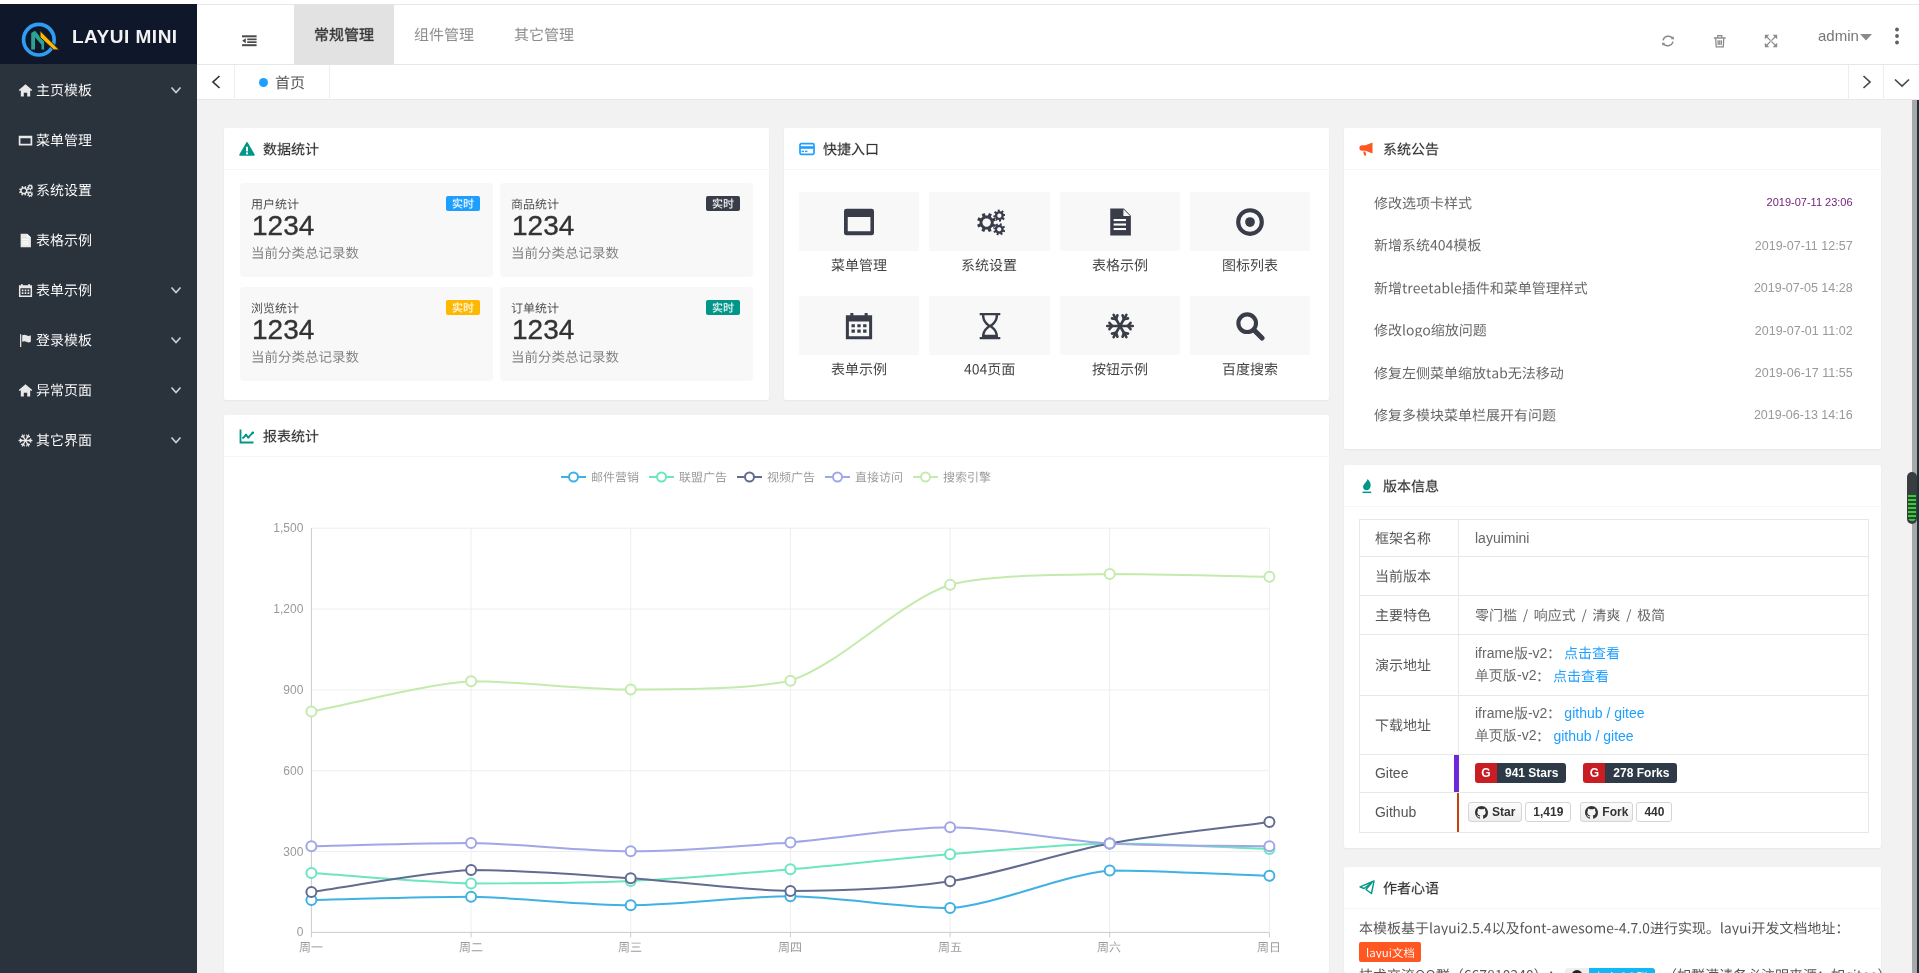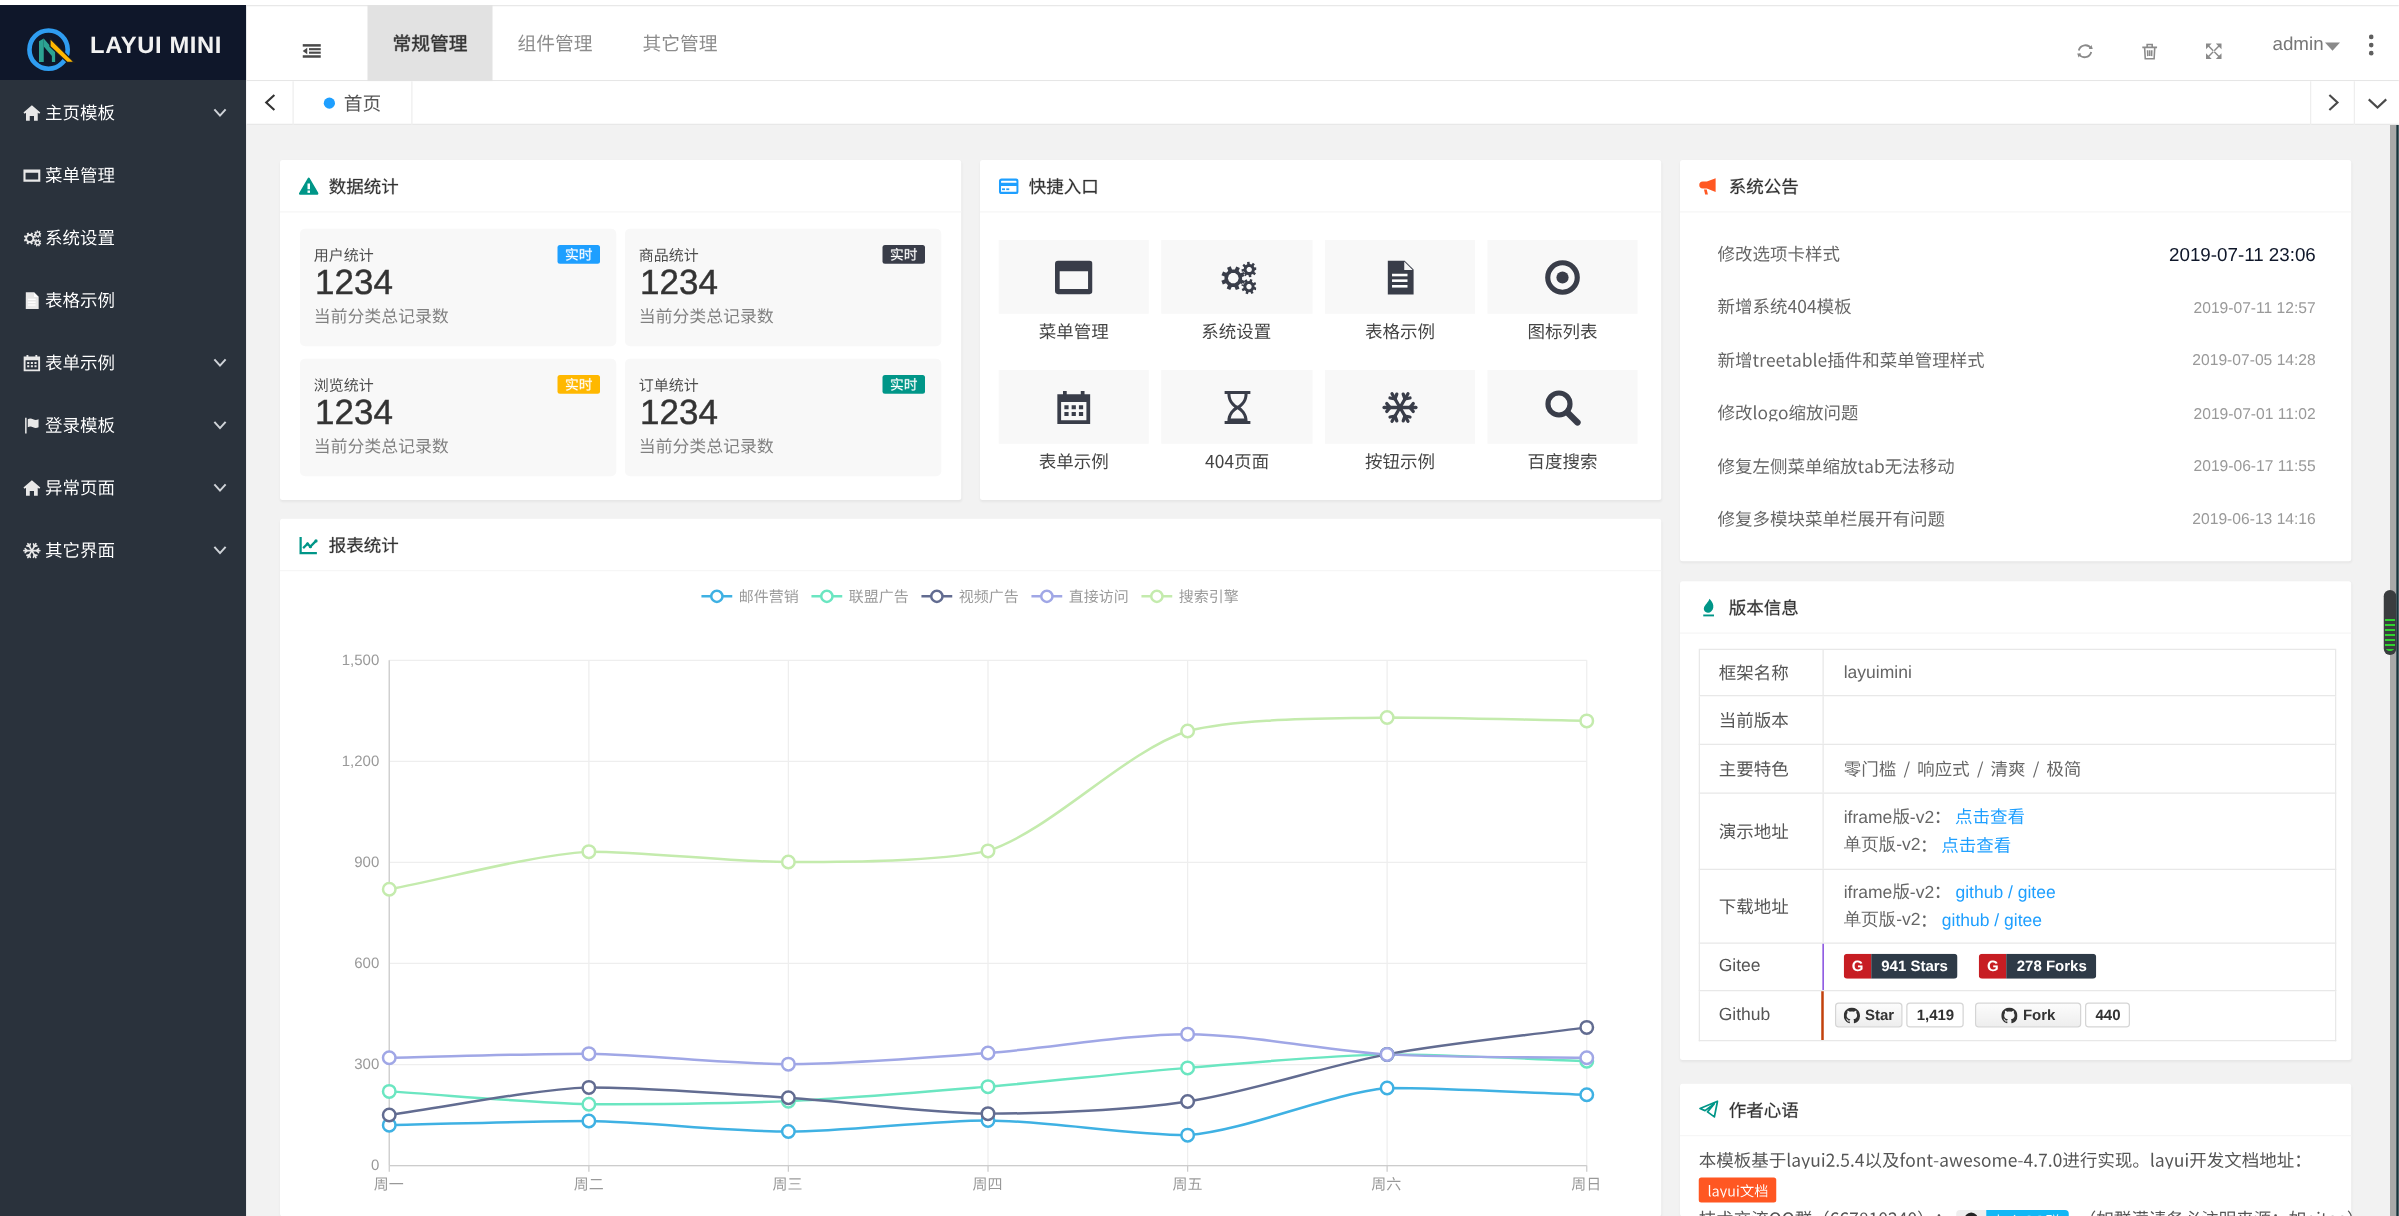--- a/index.html
+++ b/index.html
@@ -863,21 +863,21 @@
           <use href="#g63" x="0"></use>
           <use href="#g64" x="1000"></use>
           <use href="#g65" x="2000"></use>
           <use href="#g66" x="3000"></use>
           <use href="#g67" x="4000"></use>
           <use href="#g68" x="5000"></use>
           <use href="#g69" x="6000"></use>
         </g>
       </svg>
     </div>
-    <div class="abs" style="right:28px;top:68.9px;font-size:15px;color:#0f172a">2019-07-11 23:06</div>
+    <div class="abs" style="right:28px;top:68.9px;font-size:11px;color:#701a75">2019-07-11 23:06</div>
     <div class="abs" style="left:30px;top:110.8px">
       <svg width="107.3" height="14.0" viewBox="0 0 7665 1000" style="display:block;" fill="#666666">
         <g transform="matrix(1,0,0,-1,0,880)">
           <use href="#g70" x="0"></use>
           <use href="#g71" x="1000"></use>
           <use href="#g8" x="2000"></use>
           <use href="#g9" x="3000"></use>
           <use href="#g53" x="4000"></use>
           <use href="#g54" x="4555"></use>
           <use href="#g53" x="5110"></use>
@@ -1382,21 +1382,21 @@
                 <use href="#g155" x="0"></use>
               </g>
             </svg>
             <div style="width:3px"></div>
             <span style="font-size:14px;color:#1e9fff">github / gitee</span>
           </div>
         </div>
       </div>
     </div>
     <div class="abs" style="left:15.4px;top:290.4px;width:510px;height:38.0px;border:1px solid #e8e8e8;border-top:none">
-      <div class="abs" style="left:0;top:0;width:99px;height:100%;border-right:1px solid #6d28d9;display:flex;align-items:center">
+      <div class="abs" style="left:0;top:0;width:99px;height:100%;border-right:5px solid #6d28d9;display:flex;align-items:center">
         <div style="margin-left:15px"><span style="font-size:14px;color:#555">Gitee</span></div>
       </div>
       <div class="abs" style="left:99px;top:0;width:410px;height:100%;display:flex;align-items:center">
         <div style="margin-left:16px;width:380px">
           <div style="display:flex;gap:17px">
             <div style="display:flex;height:20px;border-radius:3px;overflow:hidden;font-size:12px;font-weight:bold">
               <div style="background:#c71d23;color:#fff;width:22px;display:flex;align-items:center;justify-content:center">G</div>
               <div style="background:#2e3a47;color:#fff;display:flex;align-items:center;padding:0 8px">941 Stars</div>
             </div>
             <div style="display:flex;height:20px;border-radius:3px;overflow:hidden;font-size:12px;font-weight:bold">
@@ -1414,21 +1414,21 @@
       <div class="abs" style="left:99px;top:0;width:410px;height:100%;display:flex;align-items:center">
         <div style="margin-left:9px;width:380px">
           <div style="display:flex;gap:9px">
             <div style="display:flex;align-items:center;height:20px;font-size:12px;font-weight:bold;color:#333">
               <div style="display:flex;align-items:center;background:linear-gradient(#fcfcfc,#eee);border:1px solid #d5d5d5;border-radius:3px;height:20px;padding:0 6px"><svg width="13" height="13" viewBox="0 0 16 16" style="display:block;margin-right:4px">
                   <path fill="#333" d="M8 0C3.58 0 0 3.58 0 8c0 3.54 2.29 6.53 5.47 7.59.4.07.55-.17.55-.38 0-.19-.01-.82-.01-1.49-2.01.37-2.53-.49-2.69-.94-.09-.23-.48-.94-.82-1.13-.28-.15-.68-.52-.01-.53.63-.01 1.08.58 1.23.82.72 1.21 1.87.87 2.33.66.07-.52.28-.87.51-1.07-1.78-.2-3.64-.89-3.64-3.95 0-.87.31-1.59.82-2.15-.08-.2-.36-1.02.08-2.12 0 0 .67-.21 2.2.82.64-.18 1.32-.27 2-.27s1.36.09 2 .27c1.53-1.04 2.2-.82 2.2-.82.44 1.1.16 1.92.08 2.12.51.56.82 1.27.82 2.15 0 3.07-1.87 3.75-3.65 3.95.29.25.54.73.54 1.48 0 1.07-.01 1.93-.01 2.2 0 .21.15.46.55.38A8.01 8.01 0 0 0 16 8c0-4.42-3.58-8-8-8z"></path>
                 </svg>Star</div>
               <div style="display:flex;align-items:center;background:#fff;border:1px solid #d5d5d5;border-radius:3px;height:20px;padding:0 7px;margin-left:3px">1,419</div>
             </div>
             <div style="display:flex;align-items:center;height:20px;font-size:12px;font-weight:bold;color:#333">
-              <div style="display:flex;align-items:center;background:linear-gradient(#fcfcfc,#eee);border:1px solid #d5d5d5;border-radius:3px;height:20px;padding:0 20px"><svg width="13" height="13" viewBox="0 0 16 16" style="display:block;margin-right:4px">
+              <div style="display:flex;align-items:center;background:linear-gradient(#fcfcfc,#eee);border:1px solid #d5d5d5;border-radius:3px;height:20px;padding:0 4px"><svg width="13" height="13" viewBox="0 0 16 16" style="display:block;margin-right:4px">
                   <path fill="#333" d="M8 0C3.58 0 0 3.58 0 8c0 3.54 2.29 6.53 5.47 7.59.4.07.55-.17.55-.38 0-.19-.01-.82-.01-1.49-2.01.37-2.53-.49-2.69-.94-.09-.23-.48-.94-.82-1.13-.28-.15-.68-.52-.01-.53.63-.01 1.08.58 1.23.82.72 1.21 1.87.87 2.33.66.07-.52.28-.87.51-1.07-1.78-.2-3.64-.89-3.64-3.95 0-.87.31-1.59.82-2.15-.08-.2-.36-1.02.08-2.12 0 0 .67-.21 2.2.82.64-.18 1.32-.27 2-.27s1.36.09 2 .27c1.53-1.04 2.2-.82 2.2-.82.44 1.1.16 1.92.08 2.12.51.56.82 1.27.82 2.15 0 3.07-1.87 3.75-3.65 3.95.29.25.54.73.54 1.48 0 1.07-.01 1.93-.01 2.2 0 .21.15.46.55.38A8.01 8.01 0 0 0 16 8c0-4.42-3.58-8-8-8z"></path>
                 </svg>Fork</div>
               <div style="display:flex;align-items:center;background:#fff;border:1px solid #d5d5d5;border-radius:3px;height:20px;padding:0 7px;margin-left:3px">440</div>
             </div>
           </div>
         </div>
       </div>
     </div>
   </div>
 <div class="card" style="left:1343.6px;top:866.6px;width:537.0px;height:106.4px">

